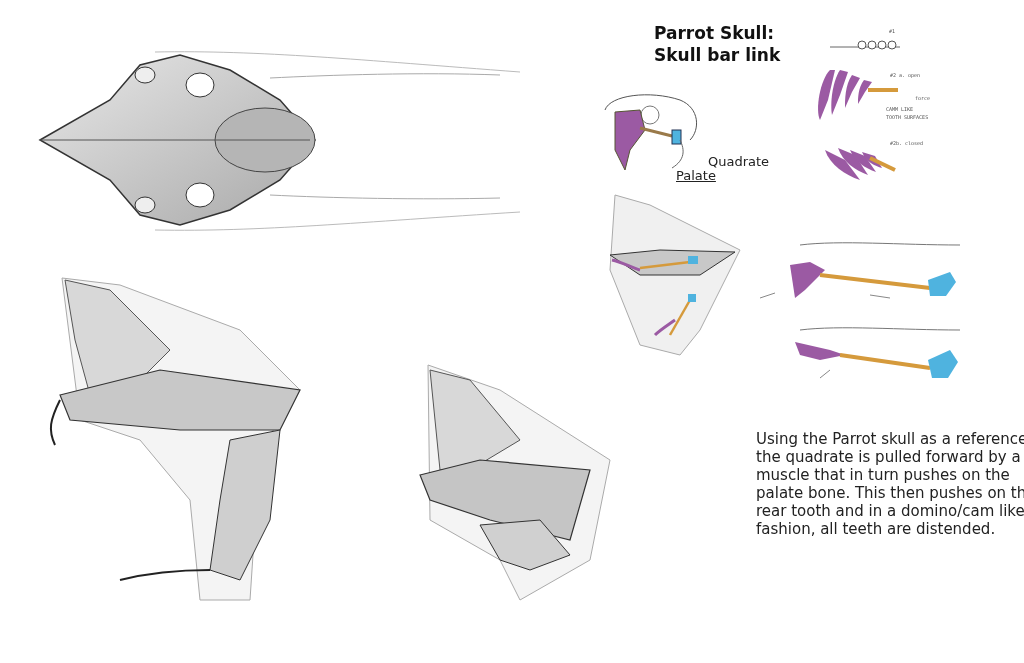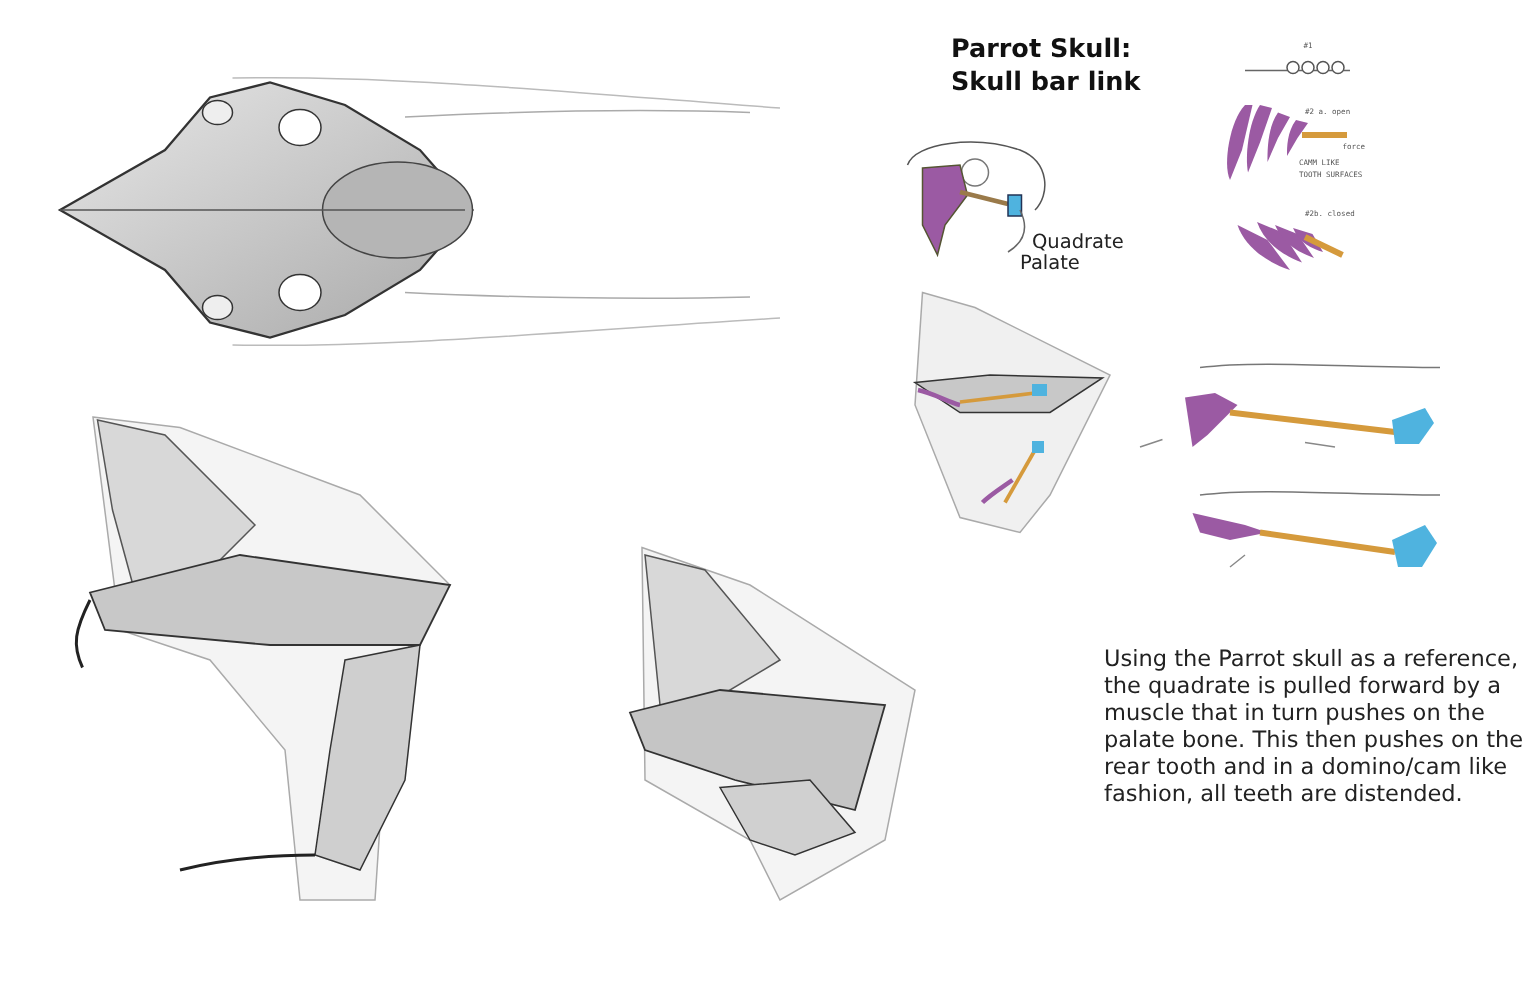--- a/index.html
+++ b/index.html
@@ -1,17 +1,17 @@
 <!DOCTYPE html>
 <html><head>
 <meta charset="utf-8">
 <style>
   html, body { margin: 0; padding: 0; background: #ffffff; }
   body { width: 1024px; height: 663px; position: relative; overflow: hidden; font-family: "DejaVu Sans", sans-serif; color: #111; }
-  .abs { position: absolute; }
+  .abs { position: absolute; margin-left: 20px; }
   .title { left: 634px; top: 22px; font-weight: bold; font-size: 17px; line-height: 22px; color: #111; }
   .label { font-size: 13px; color: #222; }
   .desc { left: 736px; top: 430px; width: 280px; font-size: 15px; line-height: 18px; color: #222; }
   .note { font-family: "DejaVu Sans Mono", monospace; font-size: 5px; color: #555; }
   svg { position: absolute; left: 0; top: 0; }
 </style>
 </head>
 <body>
 
 <svg width="1024" height="663" viewBox="0 0 1024 663">
@@ -108,21 +108,21 @@
     <path d="M820 378 L830 370" stroke="#888" fill="none"></path>
   </g>
 </svg>
 
 <div class="abs title">
   <div>Parrot Skull:</div>
   <div>Skull bar link</div>
 </div>
 
 <div class="abs label" style="left:688px; top:154px;">Quadrate</div>
-<div class="abs label" style="left:680px; top:168px;">Palate</div>
+<div class="abs label" style="left:656px; top:168px;text-decoration:underline;">Palate</div>
 
 <div class="abs note" style="left:869px; top:28px;">#1</div>
 <div class="abs note" style="left:870px; top:72px;">#2 a. open</div>
 <div class="abs note" style="left:895px; top:95px;">force</div>
 <div class="abs note" style="left:866px; top:106px;">CAMM LIKE</div>
 <div class="abs note" style="left:866px; top:114px;">TOOTH SURFACES</div>
 <div class="abs note" style="left:870px; top:140px;">#2b. closed</div>
 
 <div class="abs desc">Using the Parrot skull as a reference, the quadrate is pulled forward by a muscle that in turn pushes on the palate bone. This then pushes on the rear tooth and in a domino/cam like fashion, all teeth are distended.</div>
 

